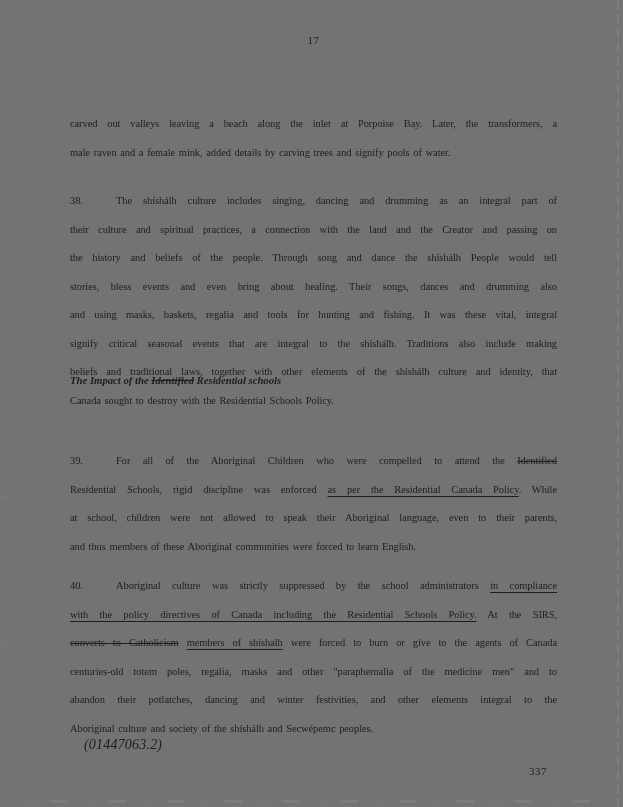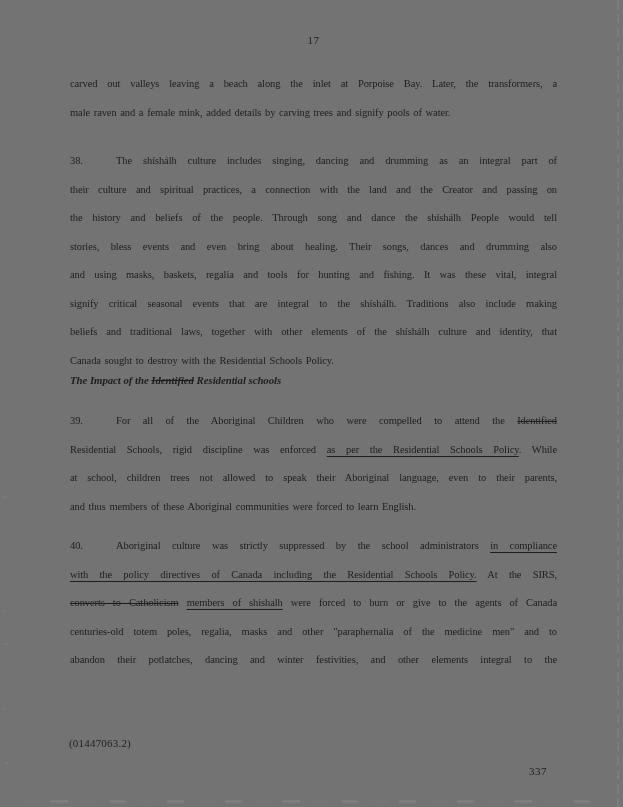--- a/index.html
+++ b/index.html
@@ -10,40 +10,40 @@
     font-family:"Liberation Serif","DejaVu Serif",serif;
     color:#1e1e1e;
     overflow:hidden;
   }
   .pagenum-top{
     position:absolute;left:70px;top:34px;width:487px;
     text-align:center;font-size:11px;letter-spacing:.5px;
   }
   .para{
     position:absolute;left:70px;width:487px;
-    font-size:10.5px;letter-spacing:-0.1px;word-spacing:1.2px;
+    font-size:10.5px;letter-spacing:-0.1px;word-spacing:1.2px;margin-top:40px;
   }
   .line{
     height:28.55px;line-height:28.55px;
     text-align:justify;text-align-last:justify;
     overflow:hidden;white-space:normal;
   }
   .line.last{text-align-last:left;}
   .num{display:inline-block;width:46px;}
   .strike{text-decoration:line-through;text-decoration-thickness:1px;}
   .u{text-decoration:underline;text-underline-offset:2.5px;text-decoration-thickness:1px;}
   .heading{
     position:absolute;left:70px;width:487px;top:366px;
     font-size:10.8px;font-weight:bold;font-style:italic;
     letter-spacing:-0.05px;
   }
   .heading .line{text-align:center;text-align-last:left;}
   .footer-ref{
-    position:absolute;left:69px;top:737px;
-    font-size:11px;letter-spacing:.2px;
+    position:absolute;left:84px;top:737px;
+    font-size:14px;letter-spacing:.2px;font-style:italic;
   }
   .pagenum-bottom{
     position:absolute;left:529px;top:765px;
     font-size:11px;letter-spacing:.5px;
   }
   
   .edge-line-right{
     position:absolute;top:0;bottom:0;left:617px;width:2px;
     background:repeating-linear-gradient(
       to bottom,
@@ -84,31 +84,32 @@
       <div class="line"><span>beliefs and traditional laws, together with other elements of the shíshálh culture and identity, that</span></div>
       <div class="line last"><span>Canada sought to destroy with the Residential Schools Policy.</span></div>
     </div>
 
   <div class="heading">
       <div class="line last"><span>The Impact of the </span><span class="strike">Identified</span><span> Residential schools</span></div>
     </div>
 
   <div class="para" style="top:407px">
       <div class="line"><span class="num">39.</span><span>For all of the Aboriginal Children who were compelled to attend the </span><span class="strike">Identified</span></div>
-      <div class="line"><span>Residential Schools, rigid discipline was enforced </span><span class="u">as per the Residential Schools Policy</span><span>.  While</span></div>
-      <div class="line"><span>at school, children trees not allowed to speak their Aboriginal language, even to their parents,</span></div>
+      <div class="line"><span>Residential Schools, rigid discipline was enforced </span><span class="u">as per the Residential Canada Policy</span><span>.  While</span></div>
+      <div class="line"><span>at school, children were not allowed to speak their Aboriginal language, even to their parents,</span></div>
       <div class="line last"><span>and thus members of these Aboriginal communities were forced to learn English.</span></div>
     </div>
 
   <div class="para" style="top:532px">
       <div class="line"><span class="num">40.</span><span>Aboriginal culture was strictly suppressed by the school administrators </span><span class="u">in compliance</span></div>
       <div class="line"><span class="u">with the policy directives of Canada including the Residential Schools Policy.</span><span>  At the SIRS,</span></div>
       <div class="line"><span class="strike">converts to Catholicism</span><span> </span><span class="u">members of shishalh</span><span> were forced to burn or give to the agents of Canada</span></div>
       <div class="line"><span>centuries-old totem poles, regalia, masks and other "paraphernalia of the medicine men" and to</span></div>
       <div class="line"><span>abandon their potlatches, dancing and winter festivities, and other elements integral to the</span></div>
+      <div class="line last"><span>Aboriginal culture and society of the shíshálh and Secwépemc peoples.</span></div>
     </div>
 
   <div class="footer-ref">(01447063.2)</div>
 
   <div class="pagenum-bottom">337</div>
 
   <div class="edge-line-right"></div>
   <div class="bottom-band"></div>
   <div class="speck" style="left:3px;top:496px;width:4px;height:2px;"></div>
   <div class="speck" style="left:2px;top:610px;width:3px;height:2px;"></div>

